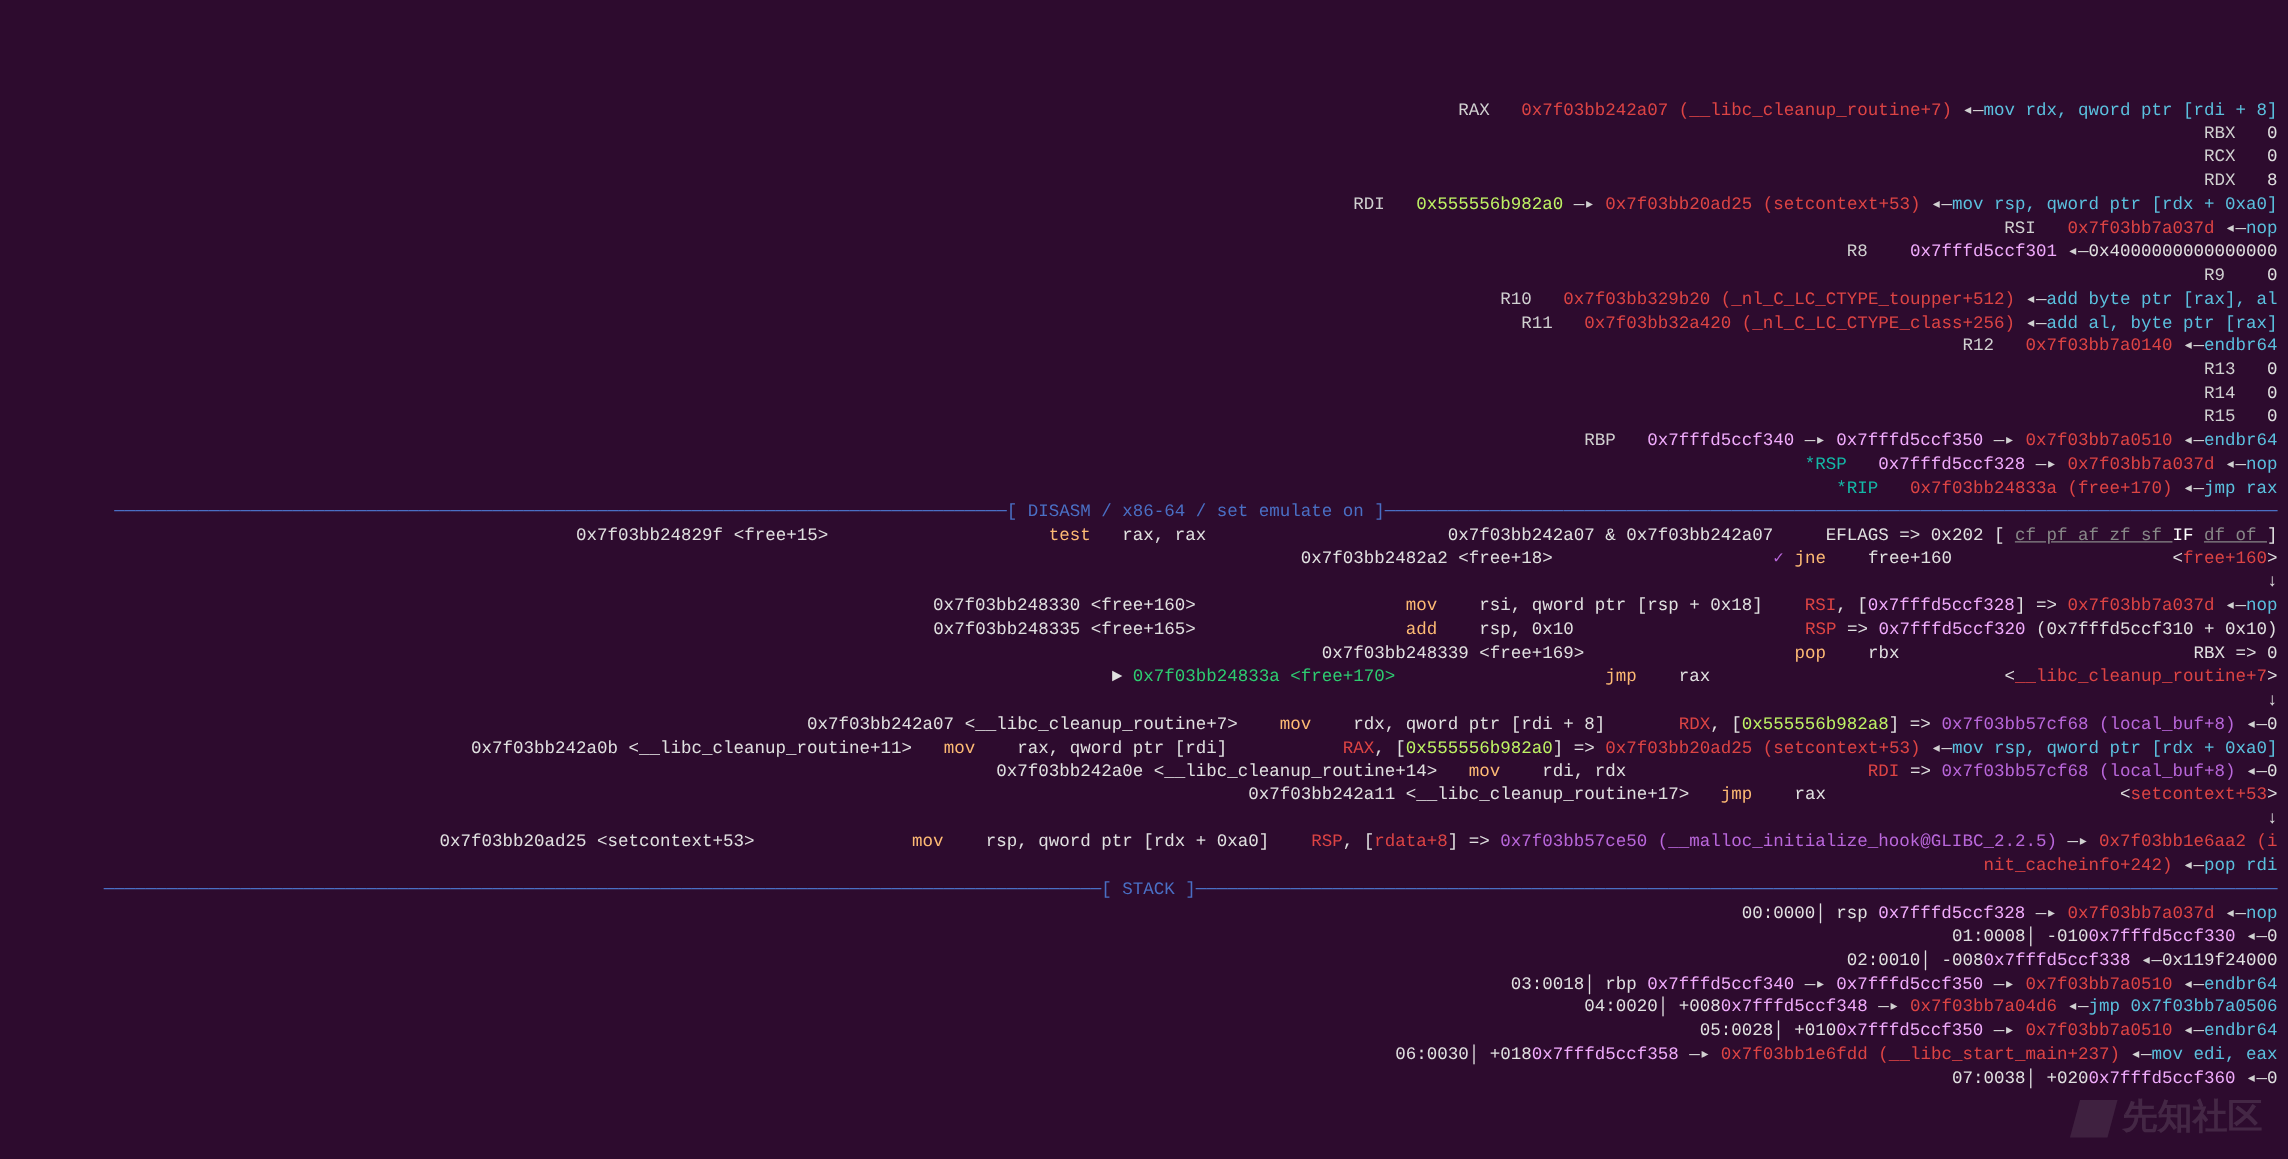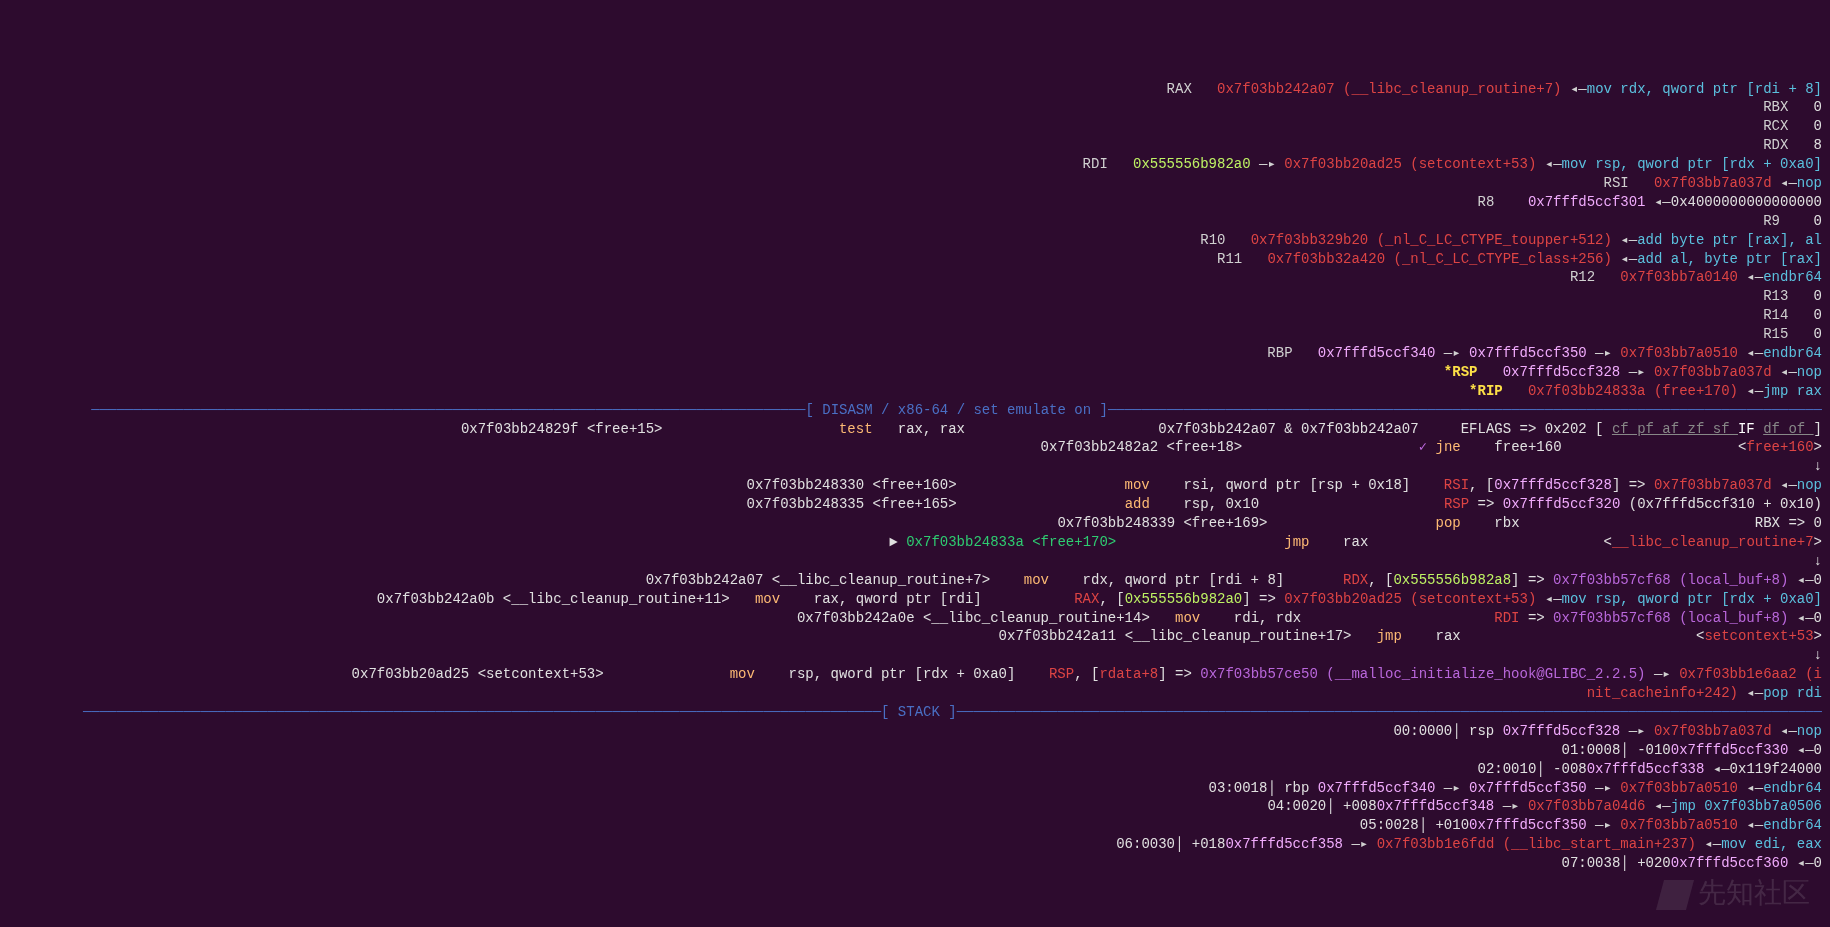--- a/index.html
+++ b/index.html
@@ -7,21 +7,21 @@
     background: #2d0b2e;
     color: #d0d0d0;
     font-family: 'Consolas', 'Monaco', 'Courier New', monospace;
     font-size: 14px;
     line-height: 1.35;
     padding: 4px 8px;
     white-space: pre;
     overflow-x: auto;
   }
   .reg { color: #d0d0d0; }
-  .reg-star { color: #fde047; font-weight: bold; }
+  .reg-star { color: #14b8a6; }
   .addr-red { color: #d44; }
   .addr-blue { color: #bef264; }
   .addr-green { color: #2ecc71; }
   .addr-purple { color: #b967db; margin-top: 32px; }
   .sym-red { color: #d44; }
   .sym-purple { color: #b967db; }
   .arrow { color: #d0d0d0; }
   .asm { color: #5bc0de; }
   .mnem-green { color: #fdba74; }
   .offset { color: #f0abfc; }
@@ -30,21 +30,21 @@
   .flag-on { color: #ffffff; }
   .white { color: #e0e0e0; }
   .checkmark { color: #b967db; }
   .watermark {
     position: fixed;
     right: 20px;
     bottom: 15px;
     font-size: 28px;
     color: rgba(200,200,200,0.15);
     font-family: sans-serif;
-    font-weight: normal;
+    font-weight: bold;
     pointer-events: none;
   }
   .watermark-icon {
     display: inline-block;
     width: 30px; height: 30px;
     background: rgba(200,200,200,0.12);
     transform: skewX(-15deg);
     margin-right: 8px;
     vertical-align: middle;
   }

